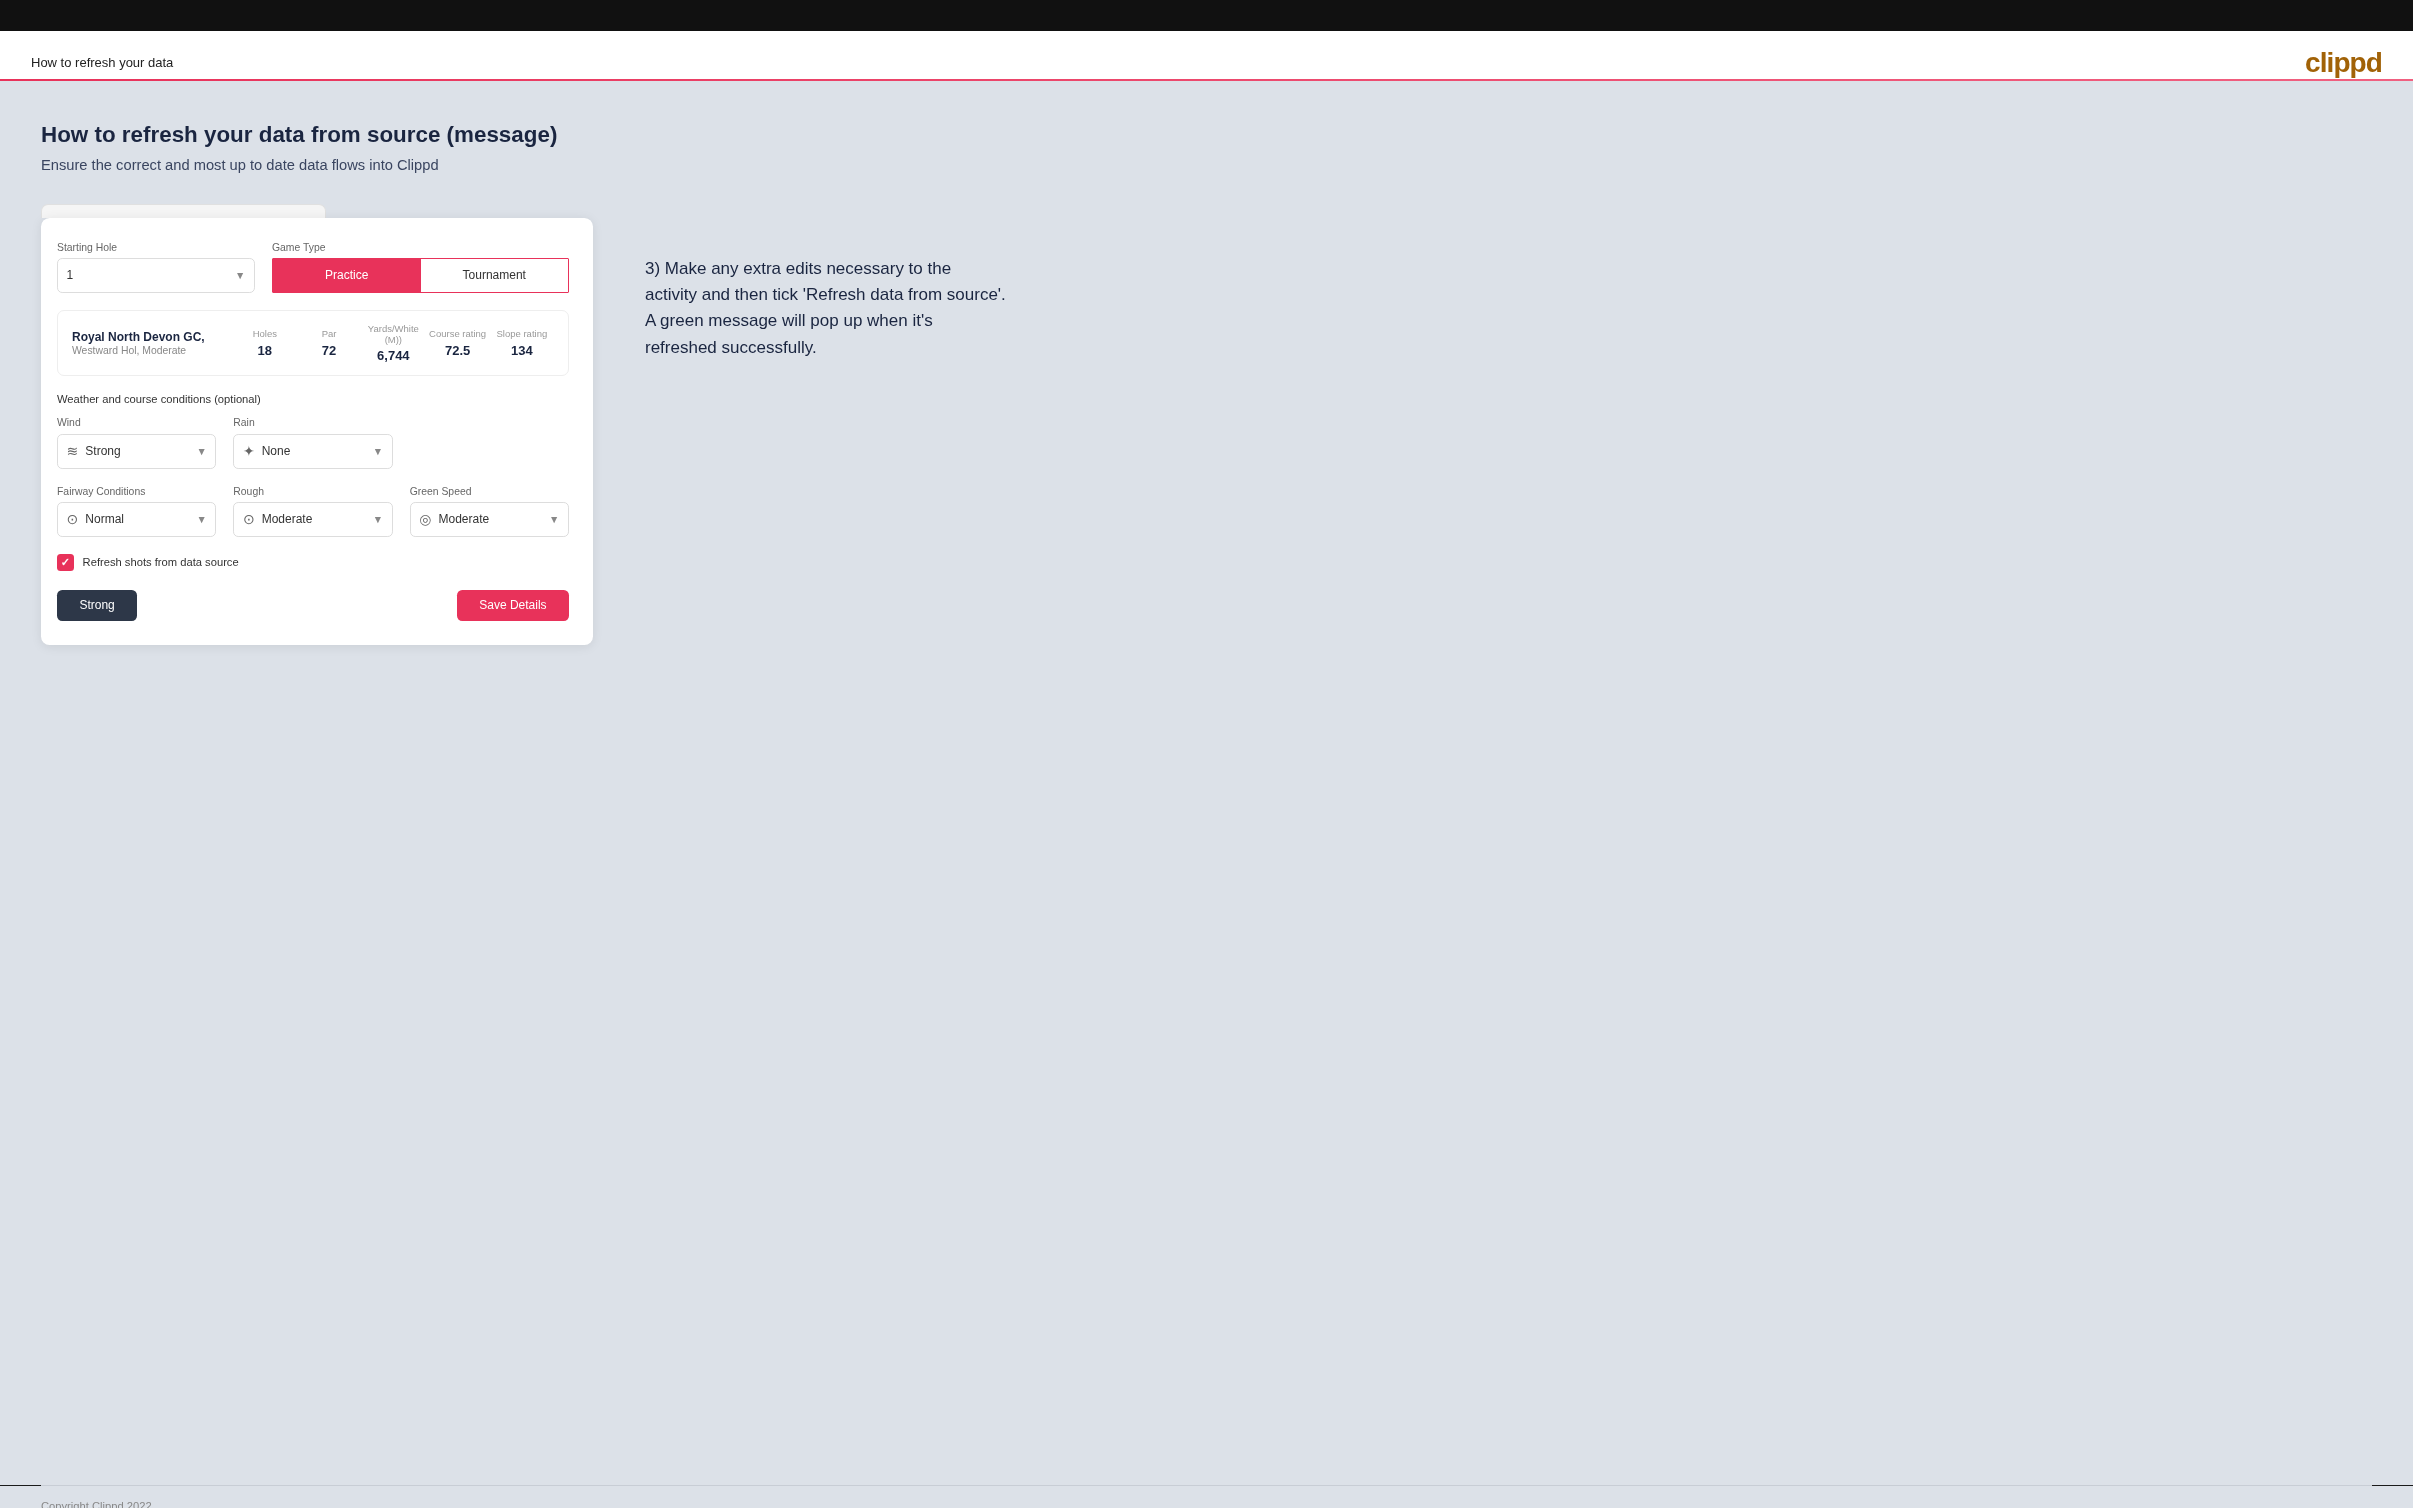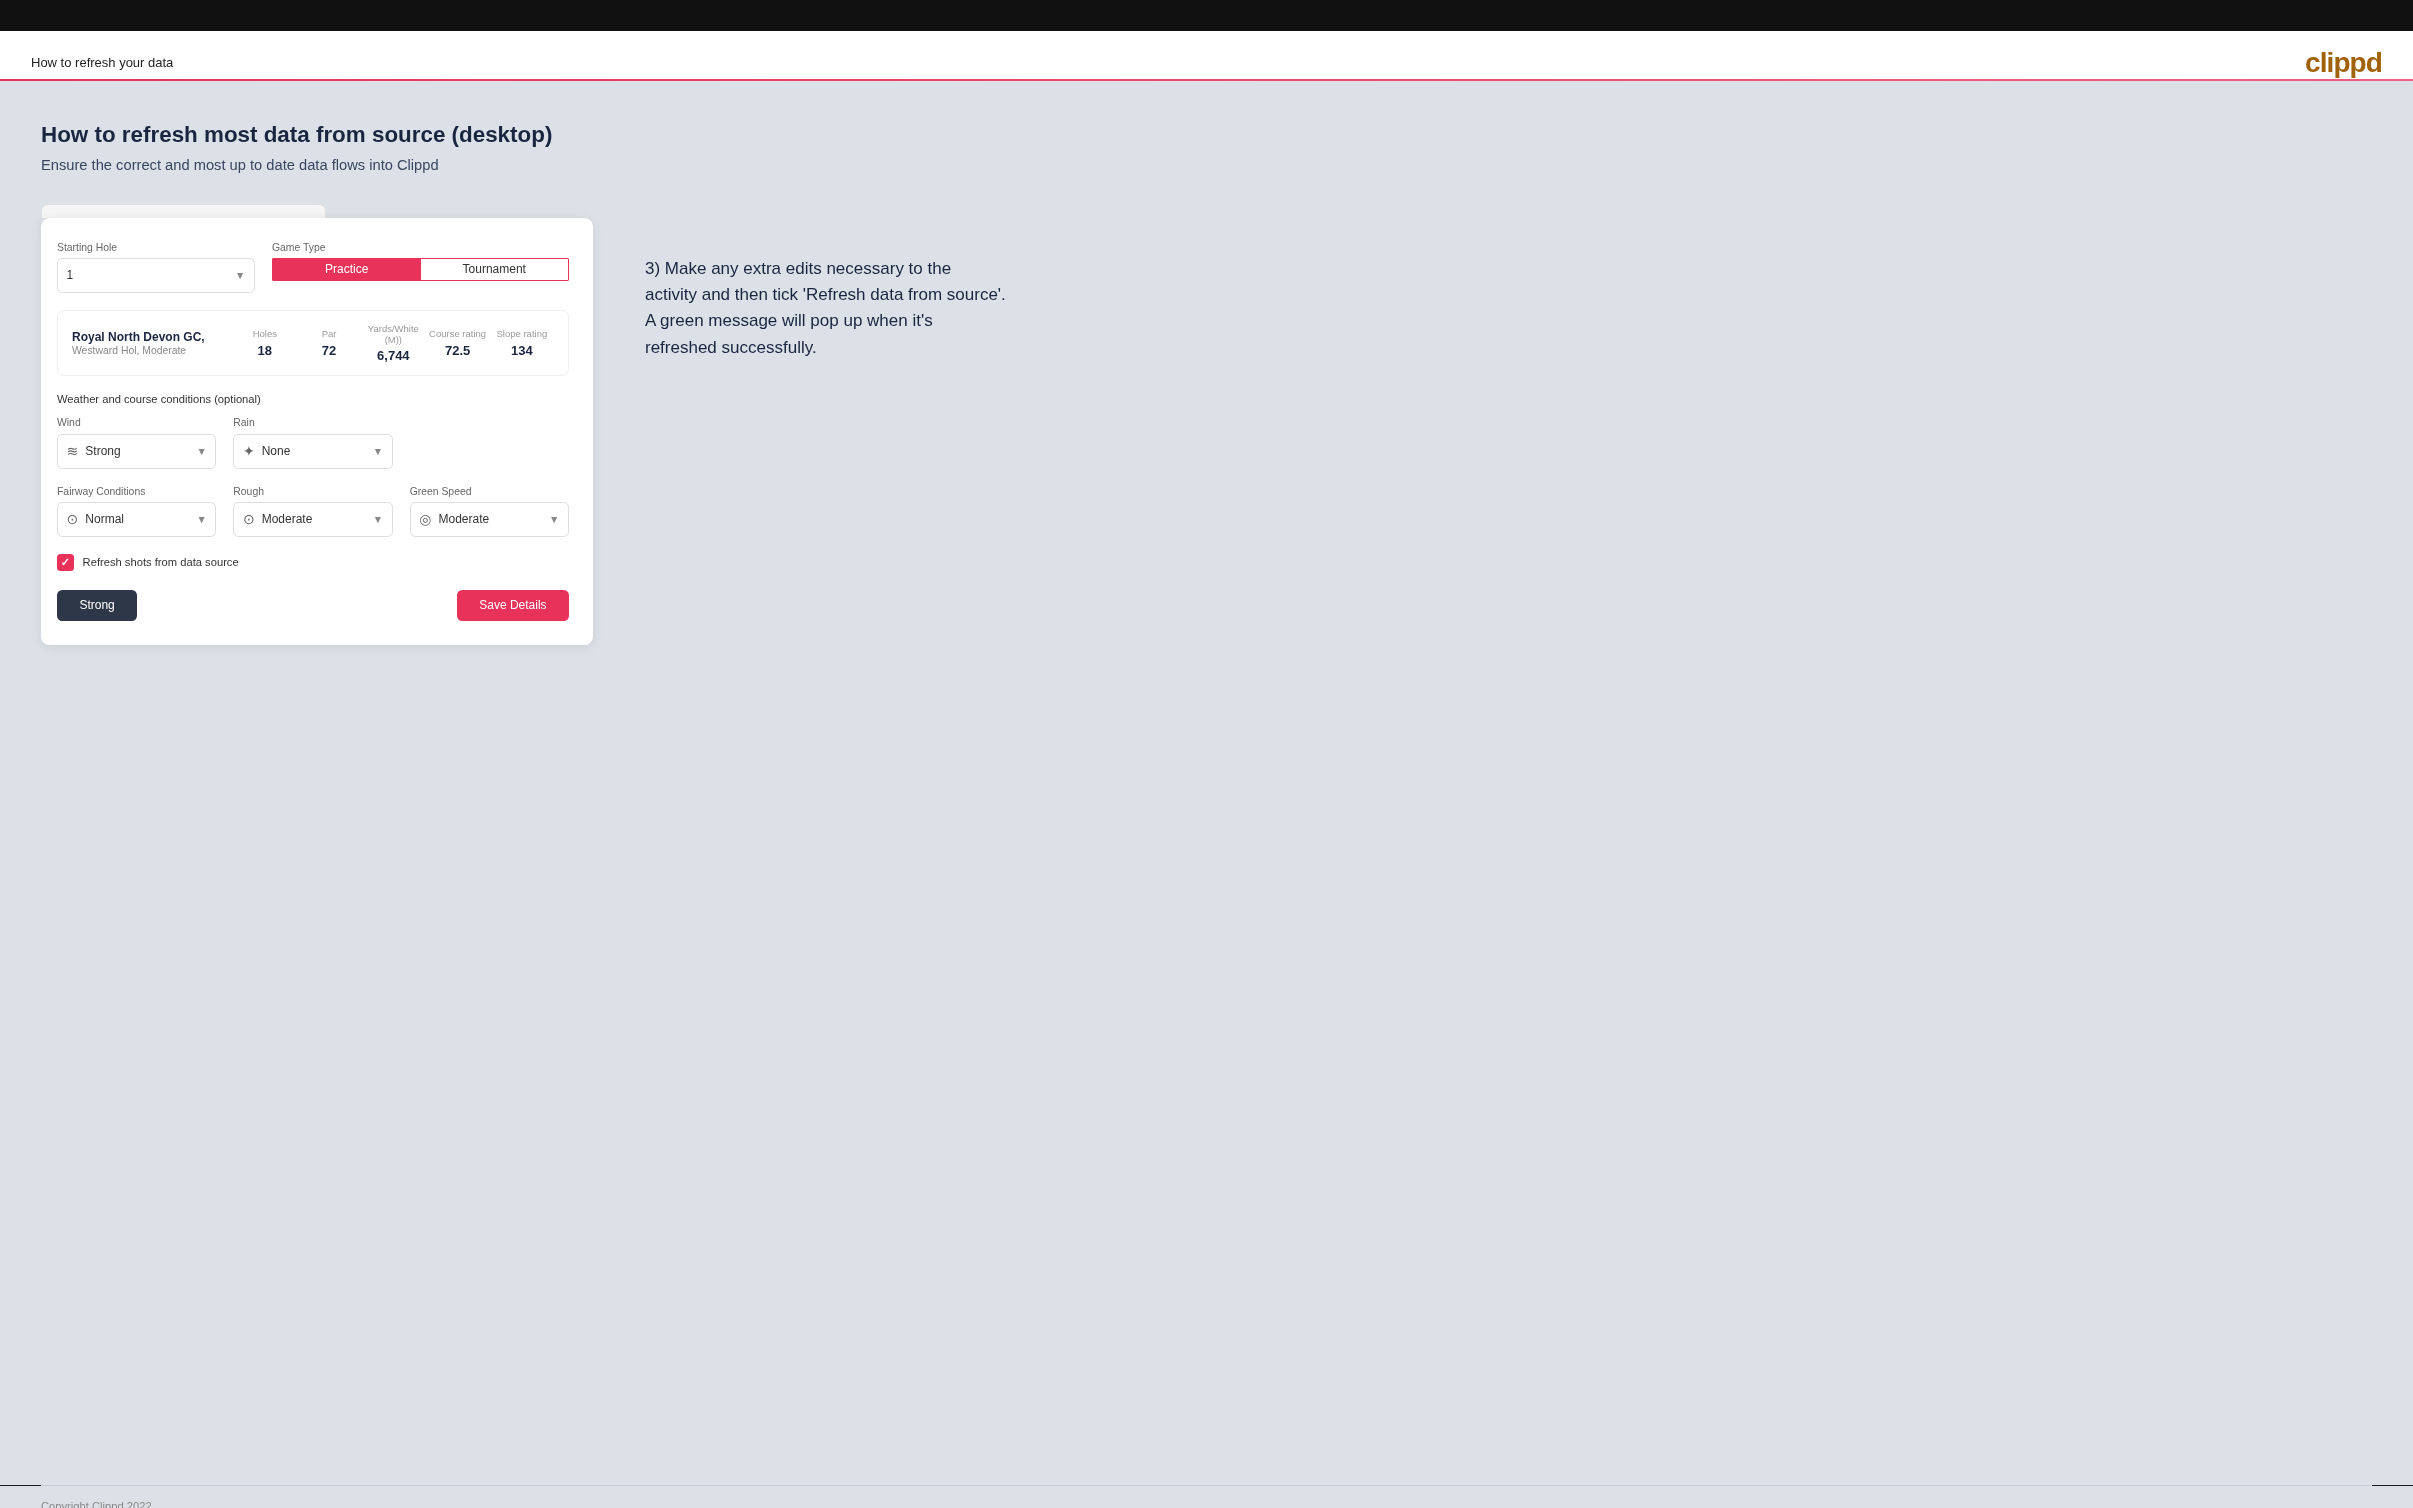--- a/index.html
+++ b/index.html
@@ -134,21 +134,21 @@
       font-size: 14px;
       color: #666;
     }
 
     
     .game-type-toggle {
       display: flex;
       border-radius: 1px;
       overflow: hidden;
       border: 0.9px solid #e8325a;
-      height: 23px;
+      height: 35px;
       justify-content: center;
     }
 
     .toggle-btn {
       flex: 1;
       display: flex;
       align-items: center;
       justify-content: center;
       font-size: 12px;
       font-weight: 500;
@@ -312,21 +312,21 @@
 <div class="top-bar"></div>
 
 <div class="header-area">
   <span class="header-title">How to refresh your data</span>
   <span class="logo">clippd</span>
 </div>
 <div class="header-divider"></div>
 
 <div class="content-area">
 
-  <h1 class="page-heading">How to refresh most data from source (desktop)</h1>
+  <h1 class="page-heading">How to refresh your data from source (message)</h1>
   <p class="page-subheading">Ensure the correct and most up to date data flows into Clippd</p>
 
   <div class="main-layout">
 
     <div>
 
       <div style="height:14px; background:#f5f5f5; border-radius:7px 7px 0 0; border:0.9px solid #e0e0e0; border-bottom:none; margin-bottom:0; width:285px;"></div>
       <div class="form-card">
 
         <div class="form-row">

